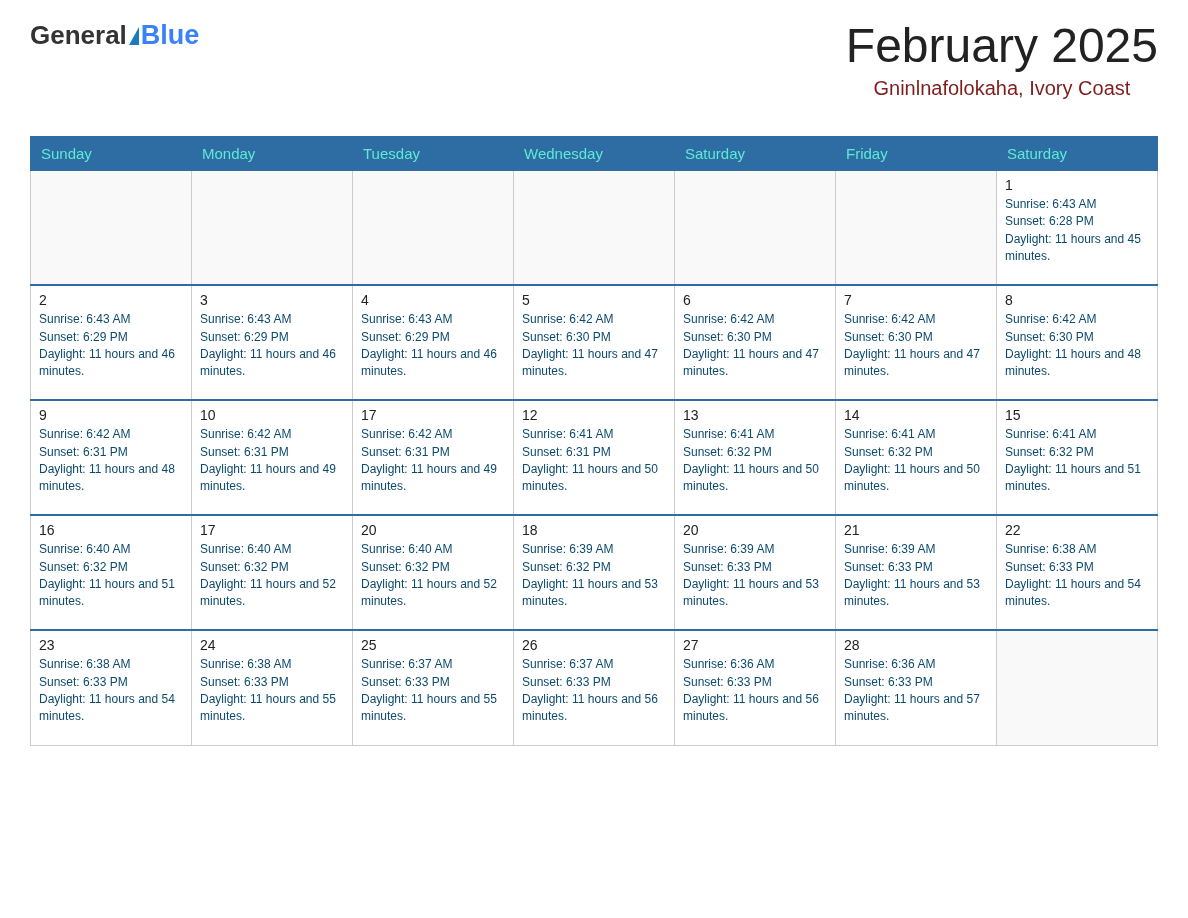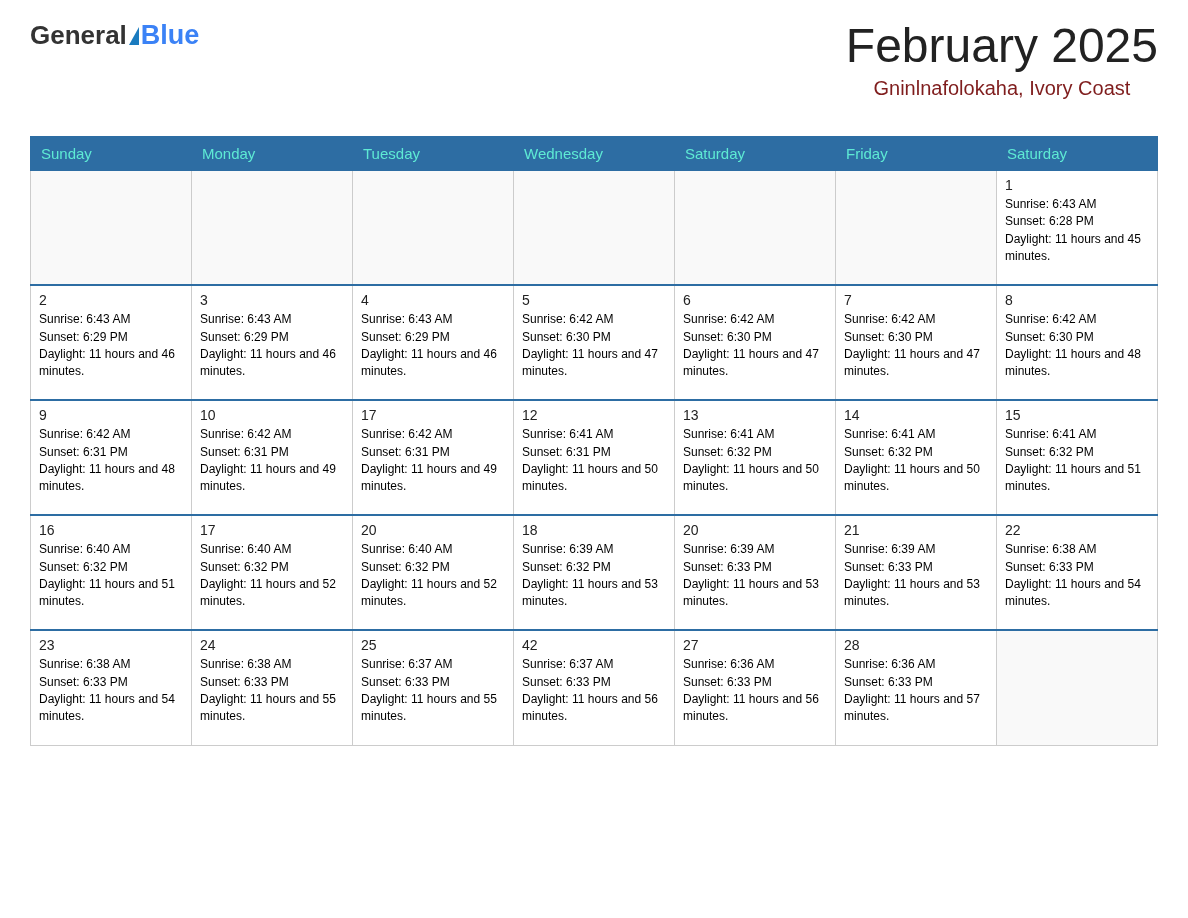--- a/index.html
+++ b/index.html
@@ -85,21 +85,21 @@
     }
     .day-number {
       font-size: 14px;
       font-weight: normal;
       color: #222;
       display: block;
       margin-bottom: 3px;
     }
     .day-info {
       font-size: 12px;
-      color: #000000;
+      color: #0c4a6e;
       line-height: 1.45;
     }
     .row-sep td {
       border-top: 2px solid #2d6da3;
     }
   </style>
 </head>
 <body>
 
 <div class="header">
@@ -239,21 +239,21 @@
         </td>
         <td>
           <span class="day-number">24</span>
           <div class="day-info">Sunrise: 6:38 AM<br>Sunset: 6:33 PM<br>Daylight: 11 hours and 55 minutes.</div>
         </td>
         <td>
           <span class="day-number">25</span>
           <div class="day-info">Sunrise: 6:37 AM<br>Sunset: 6:33 PM<br>Daylight: 11 hours and 55 minutes.</div>
         </td>
         <td>
-          <span class="day-number">42</span>
+          <span class="day-number">26</span>
           <div class="day-info">Sunrise: 6:37 AM<br>Sunset: 6:33 PM<br>Daylight: 11 hours and 56 minutes.</div>
         </td>
         <td>
           <span class="day-number">27</span>
           <div class="day-info">Sunrise: 6:36 AM<br>Sunset: 6:33 PM<br>Daylight: 11 hours and 56 minutes.</div>
         </td>
         <td>
           <span class="day-number">28</span>
           <div class="day-info">Sunrise: 6:36 AM<br>Sunset: 6:33 PM<br>Daylight: 11 hours and 57 minutes.</div>
         </td>

